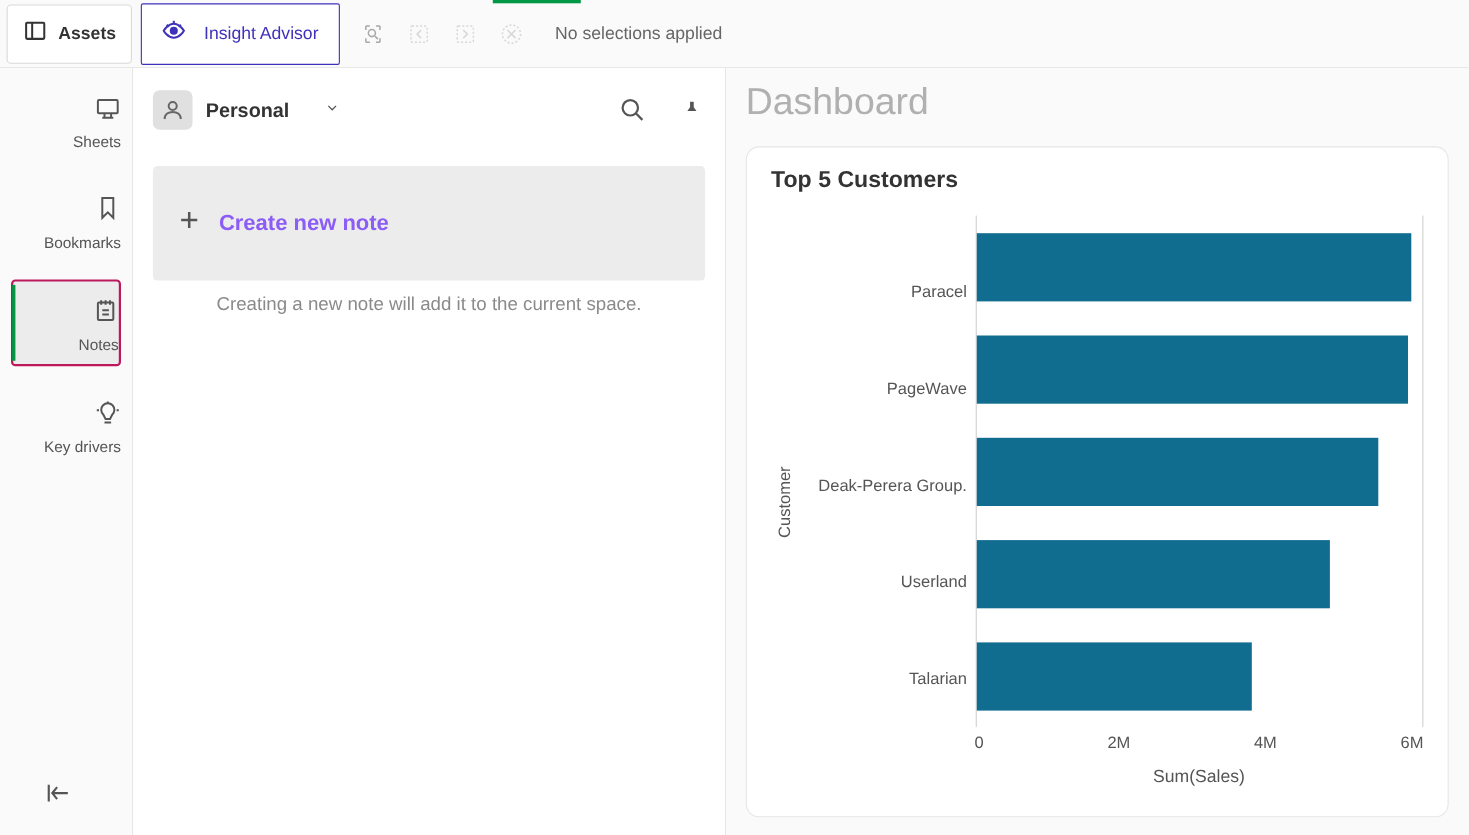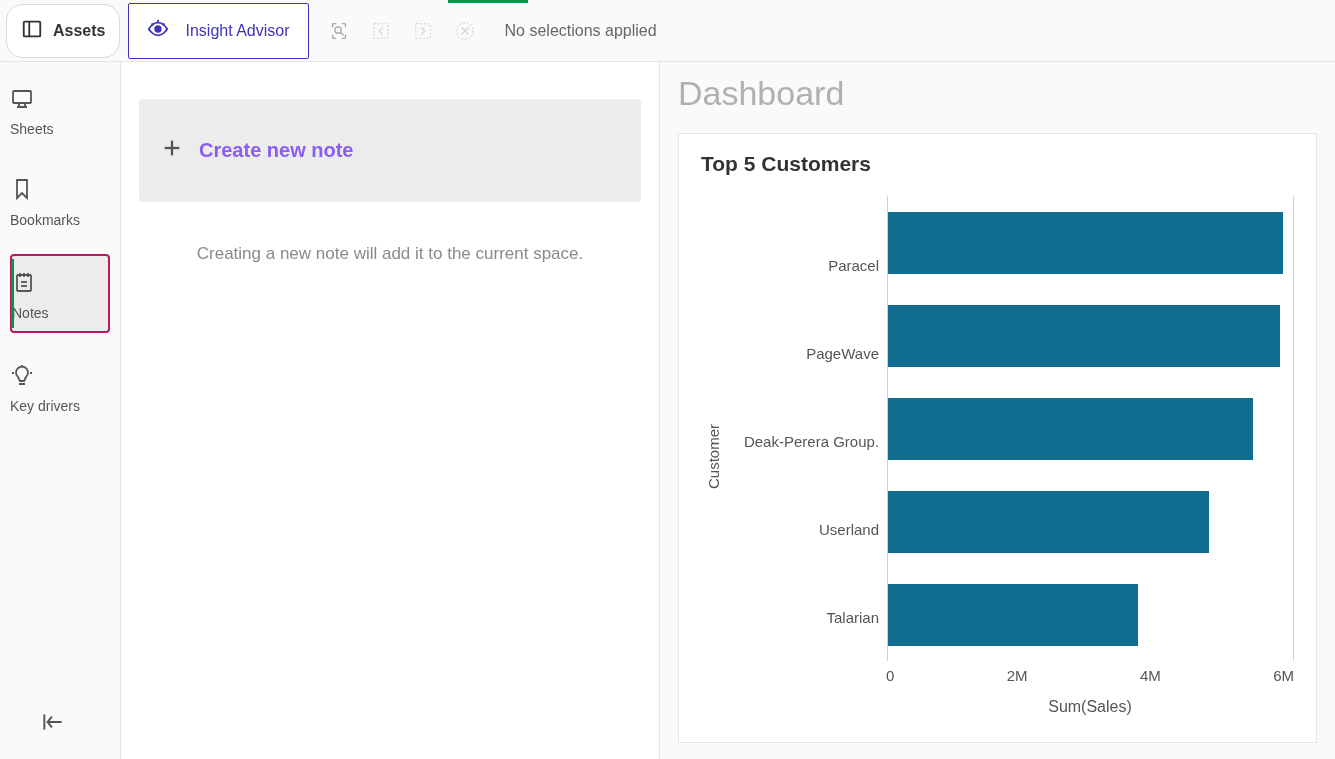--- a/index.html
+++ b/index.html
@@ -29,21 +29,21 @@
       height: 3px;
       background: #009845;
     }
     .assets-btn {
       display: flex;
       align-items: center;
       height: 54px;
       padding: 0 14px;
       margin: 4px 0 4px 6px;
       border: 1px solid #d9d9d9;
-      border-radius: 16px;
+      border-radius: 4px;
       background: #fff;
       cursor: pointer;
       gap: 10px;
     }
     .assets-btn svg { width: 22px; height: 22px; }
     .assets-btn span { font-size: 16px; font-weight: 600; color: #333; }
     .insight-btn {
       display: flex;
       align-items: center;
       height: 56px;
@@ -86,21 +86,21 @@
       display: flex;
       flex-direction: column;
       align-items: center;
       padding-top: 10px;
       position: relative;
     }
     .nav-item {
       width: 100px;
       display: flex;
       flex-direction: column;
-      align-items: flex-start;
+      align-items: flex-end;
       padding: 14px 0 10px;
       cursor: pointer;
       gap: 8px;
       border-radius: 4px;
       margin-bottom: 16px;
       position: relative;
     }
     .nav-item.active {
       background: #ececec;
       border: 2px solid #be185d;
@@ -174,39 +174,38 @@
     }
     .create-note span {
       font-size: 20px;
       font-weight: 600;
       color: #8b5cf6;
     }
     .helper-text {
       text-align: center;
       font-size: 17px;
       color: #8a8a8a;
-      margin-top: 30px;
       padding: 0 18px;
     }
     .dashboard {
       flex: 1;
       background: #fafafa;
       padding: 12px 18px 0;
       overflow: hidden;
     }
     .dash-title {
       font-size: 34px;
       font-weight: 500;
       color: #b0b0b0;
       margin-bottom: 20px;
     }
     .chart-card {
       background: #fff;
       border: 1px solid #e6e6e6;
-      border-radius: 0;
+      border-radius: 12px;
       padding: 18px 22px 14px;
       height: 610px;
     }
     .chart-title {
       font-size: 21px;
       font-weight: 700;
       color: #333;
       margin-bottom: 20px;
     }
     .chart-area {
@@ -391,20 +390,46 @@
     </div>
     <div class="collapse-btn">
       <svg viewBox="0 0 24 24" width="26" height="26" fill="none" stroke="#555" stroke-width="1.8">
         <line x1="4" y1="5" x2="4" y2="19"></line>
           <path d="M20 12 L7 12 M11 7 L7 12 L11 17"></path>
       </svg>
     </div>
   </div>
 
   <div class="notes-panel">
+    <div class="personal-row">
+      <div class="person-icon-box">
+        <svg viewBox="0 0 24 24" width="22" height="22" fill="none" stroke="#666" stroke-width="2">
+          <circle cx="12" cy="8" r="4"></circle>
+            <path d="M4 21 C4 16 8 14 12 14 C16 14 20 16 20 21"></path>
+        </svg>
+      </div>
+      <div class="personal-label">Personal</div>
+      <span>
+        <svg viewBox="0 0 24 24" width="14" height="14" fill="none" stroke="#555" stroke-width="2">
+          <path d="M6 9 L12 15 L18 9"></path>
+        </svg>
+      </span>
+      <div class="spacer"></div>
+      <div class="panel-icon">
+        <svg viewBox="0 0 24 24" width="24" height="24" fill="none" stroke="#555" stroke-width="2">
+          <circle cx="10" cy="10" r="7"></circle>
+            <line x1="15" y1="15" x2="21" y2="21"></line>
+        </svg>
+      </div>
+      <div class="panel-icon">
+        <svg viewBox="0 0 24 24" width="20" height="20" fill="#555">
+          <path d="M14 3 L14 9 L17 13 L7 13 L10 9 L10 3 Z M12 13 L12 21"></path>
+        </svg>
+      </div>
+    </div>
     <div class="create-note">
       <span>
         <svg viewBox="0 0 24 24" width="22" height="22" fill="none" stroke="#555" stroke-width="2.5">
           <line x1="12" y1="4" x2="12" y2="20"></line>
             <line x1="4" y1="12" x2="20" y2="12"></line>
         </svg>
       </span>
       <span>Create new note</span>
     </div>
     <div class="helper-text">Creating a new note will add it to the current space.</div>

